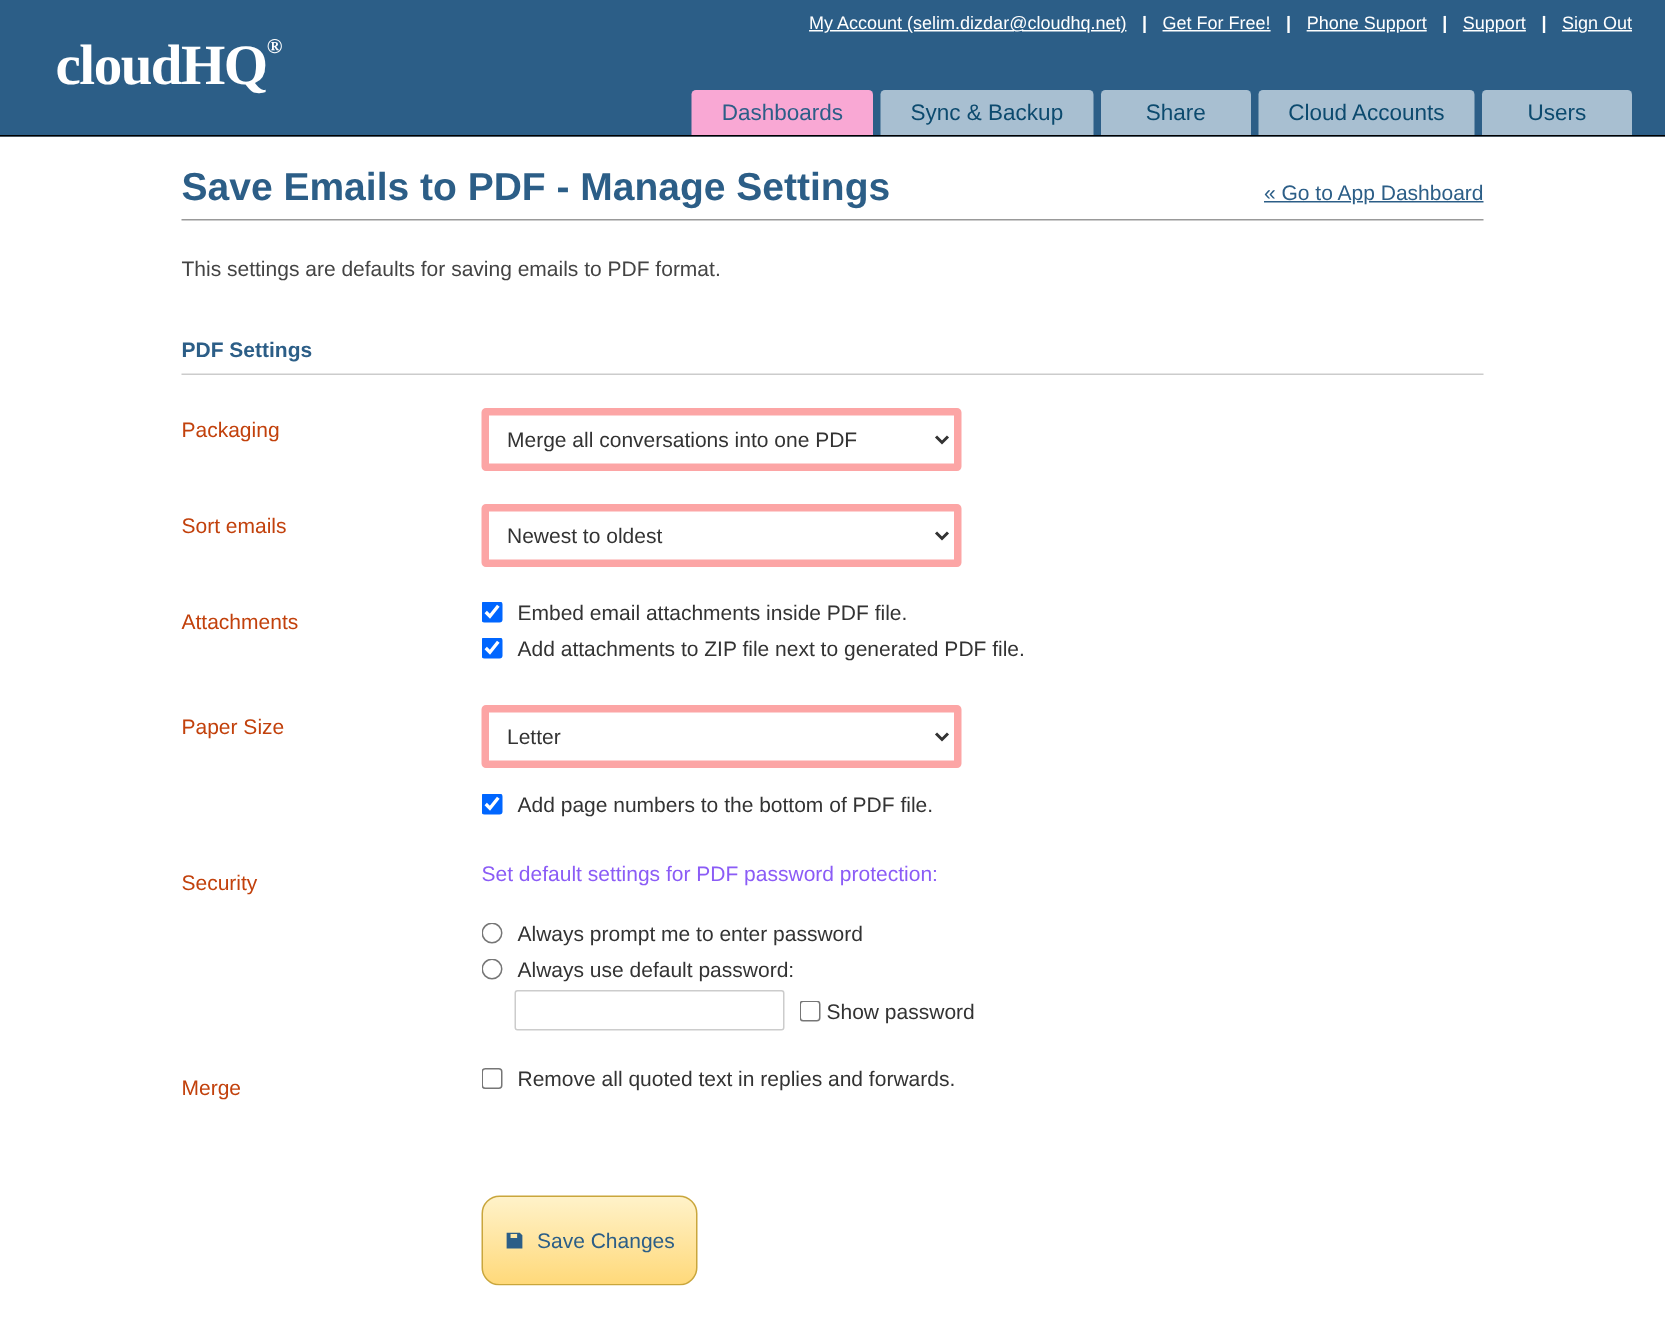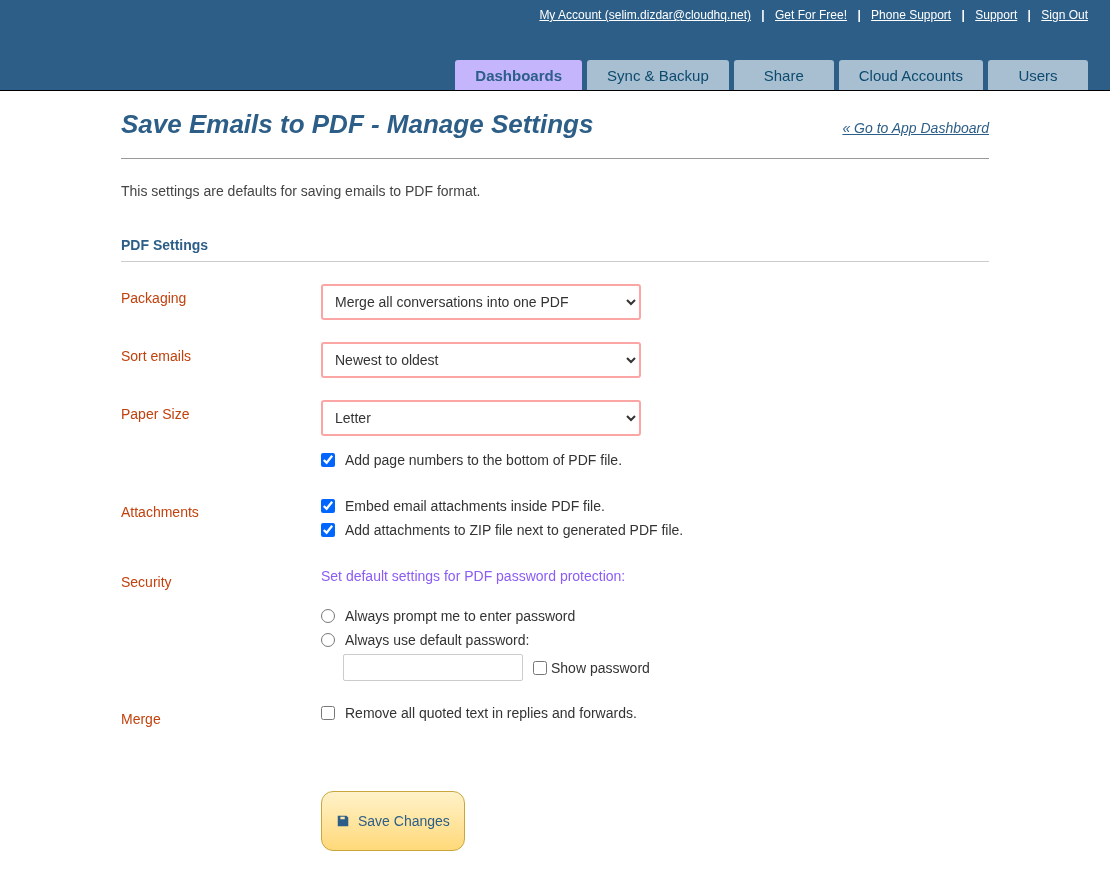--- a/index.html
+++ b/index.html
@@ -58,37 +58,36 @@
       background: #a8bfd1;
       color: #0c4a6e;
       padding: 7px 20px 6px;
       border-radius: 3px 3px 0 0;
       font-size: 15px;
       cursor: pointer;
       min-width: 100px;
       text-align: center;
     }
     .nav-tab.active {
-      background: #c4b5fd;
-      color: #2c5e87;
-      font-weight: bold;
+      background: #f9a8d4;
+      color: #2c5e87;
+      font-weight: normal;
     }
     .container {
       width: 868px;
       margin: 0 auto;
       padding-top: 18px;
     }
     .page-header {
       display: flex;
       justify-content: space-between;
       align-items: baseline;
       border-bottom: 1px solid #999;
-      padding-bottom: 18px;
+      padding-bottom: 6px;
       margin-bottom: 24px;
-      font-style: italic;
     }
     .page-title {
       color: #2c5e87;
       font-size: 26px;
       font-weight: bold;
     }
     .back-link {
       color: #2c5e87;
       text-decoration: underline;
       font-size: 14px;
@@ -117,21 +116,21 @@
       font-size: 14px;
       padding-top: 6px;
       flex-shrink: 0;
     }
     .form-control {
       flex: 1;
     }
     select.sel {
       width: 320px;
       padding: 7px 8px;
-      border: 2px solid #fca5a5;
+      border: 5px solid #fca5a5;
       border-radius: 3px;
       background: #fff;
       font-size: 14px;
       color: #333;
     }
     .check-row {
       display: flex;
       align-items: center;
       margin-bottom: 8px;
       font-size: 14px;
@@ -179,20 +178,21 @@
     .save-icon {
       width: 14px;
       height: 14px;
       display: inline-block;
     }
   </style>
 </head>
 <body>
 
 <div class="header">
+  <div class="logo"><span>cloudHQ</span><sup>®</sup></div>
   <div class="top-links">
     <a href="#">My Account (selim.dizdar@cloudhq.net)</a>
     <span class="sep">|</span>
     <a href="#">Get For Free!</a>
     <span class="sep">|</span>
     <a href="#">Phone Support</a>
     <span class="sep">|</span>
     <a href="#">Support</a>
     <span class="sep">|</span>
     <a href="#">Sign Out</a>
@@ -230,43 +230,43 @@
     <div class="form-label">Sort emails</div>
     <div class="form-control">
       <select class="sel">
         <option>Newest to oldest</option>
       </select>
     </div>
   </div>
 
   
   <div class="form-row">
+    <div class="form-label">Attachments</div>
+    <div class="form-control">
+      <div class="check-row">
+        <input type="checkbox" checked="" style="">
+        <span>Embed email attachments inside PDF file.</span>
+      </div>
+      <div class="check-row">
+        <input type="checkbox" checked="" style="">
+        <span>Add attachments to ZIP file next to generated PDF file.</span>
+      </div>
+    </div>
+  </div>
+
+  
+  <div class="form-row">
     <div class="form-label">Paper Size</div>
     <div class="form-control">
       <select class="sel">
         <option>Letter</option>
       </select>
       <div class="check-row" style="margin-top:16px;">
         <input type="checkbox" checked="" style="">
         <span>Add page numbers to the bottom of PDF file.</span>
-      </div>
-    </div>
-  </div>
-
-  
-  <div class="form-row">
-    <div class="form-label">Attachments</div>
-    <div class="form-control">
-      <div class="check-row">
-        <input type="checkbox" checked="" style="">
-        <span>Embed email attachments inside PDF file.</span>
-      </div>
-      <div class="check-row">
-        <input type="checkbox" checked="" style="">
-        <span>Add attachments to ZIP file next to generated PDF file.</span>
       </div>
     </div>
   </div>
 
   
   <div class="form-row">
     <div class="form-label">Security</div>
     <div class="form-control">
       <div class="security-intro">Set default settings for PDF password protection:</div>
       <div class="check-row">

